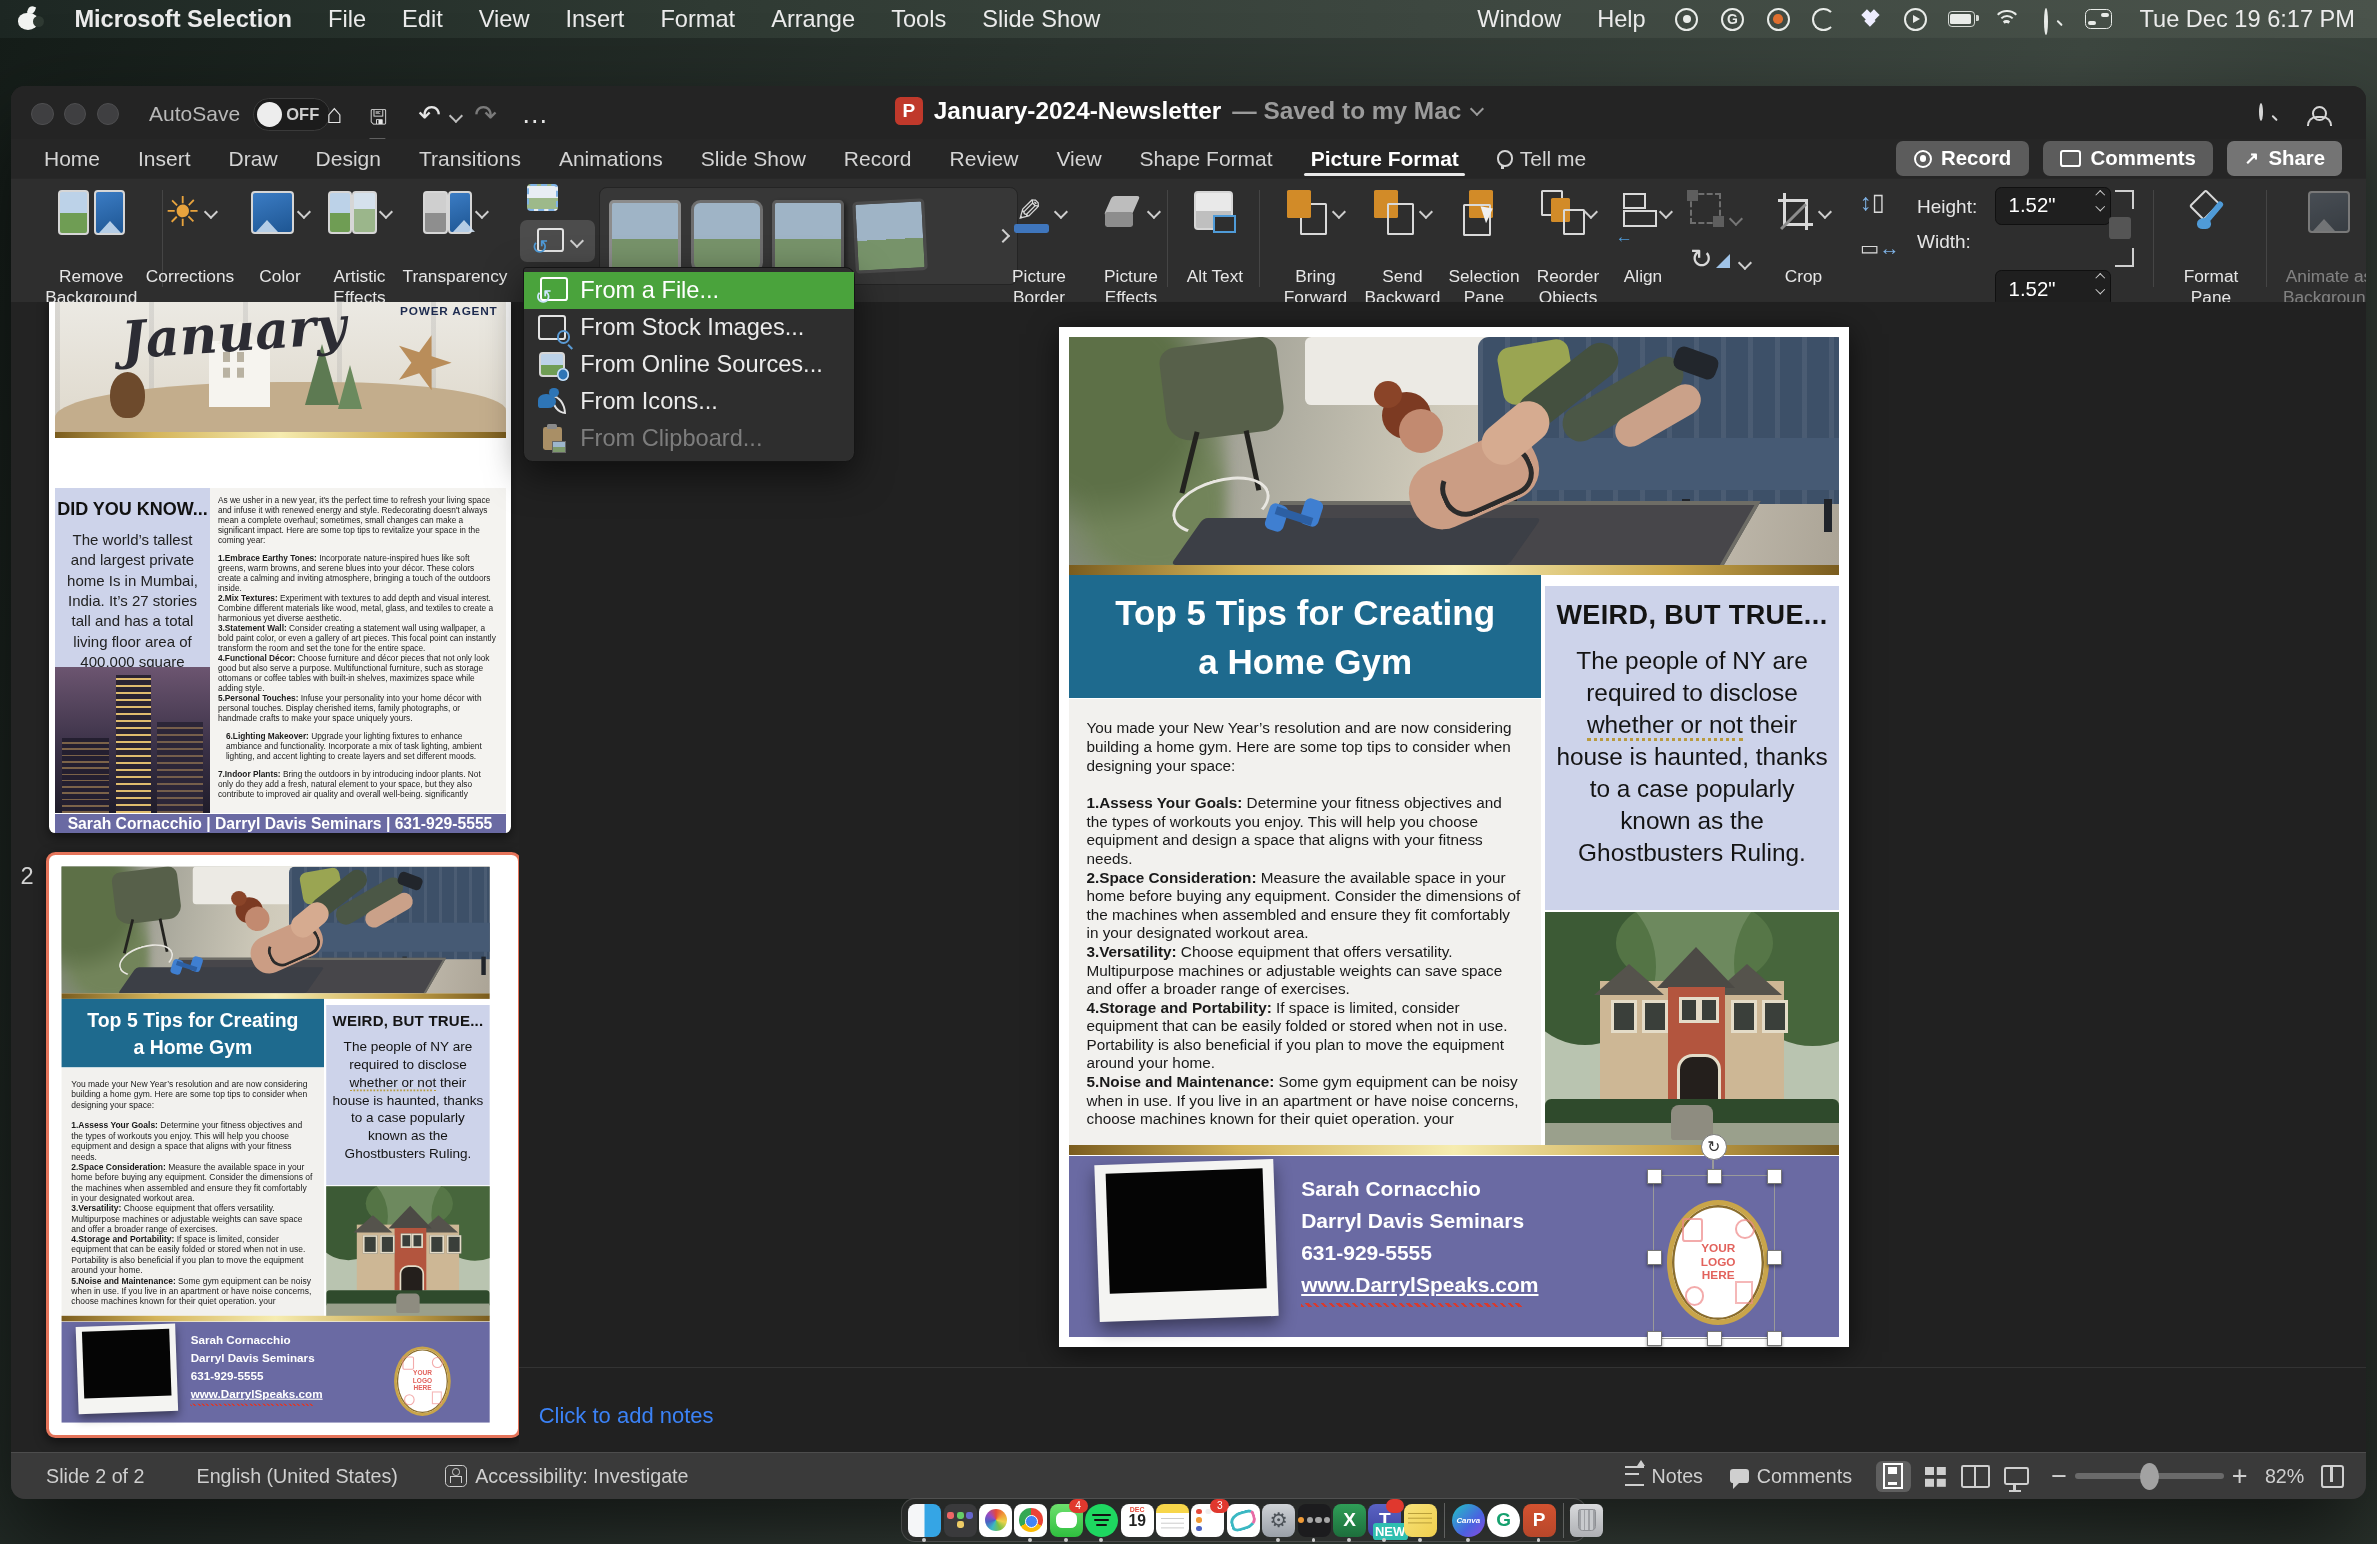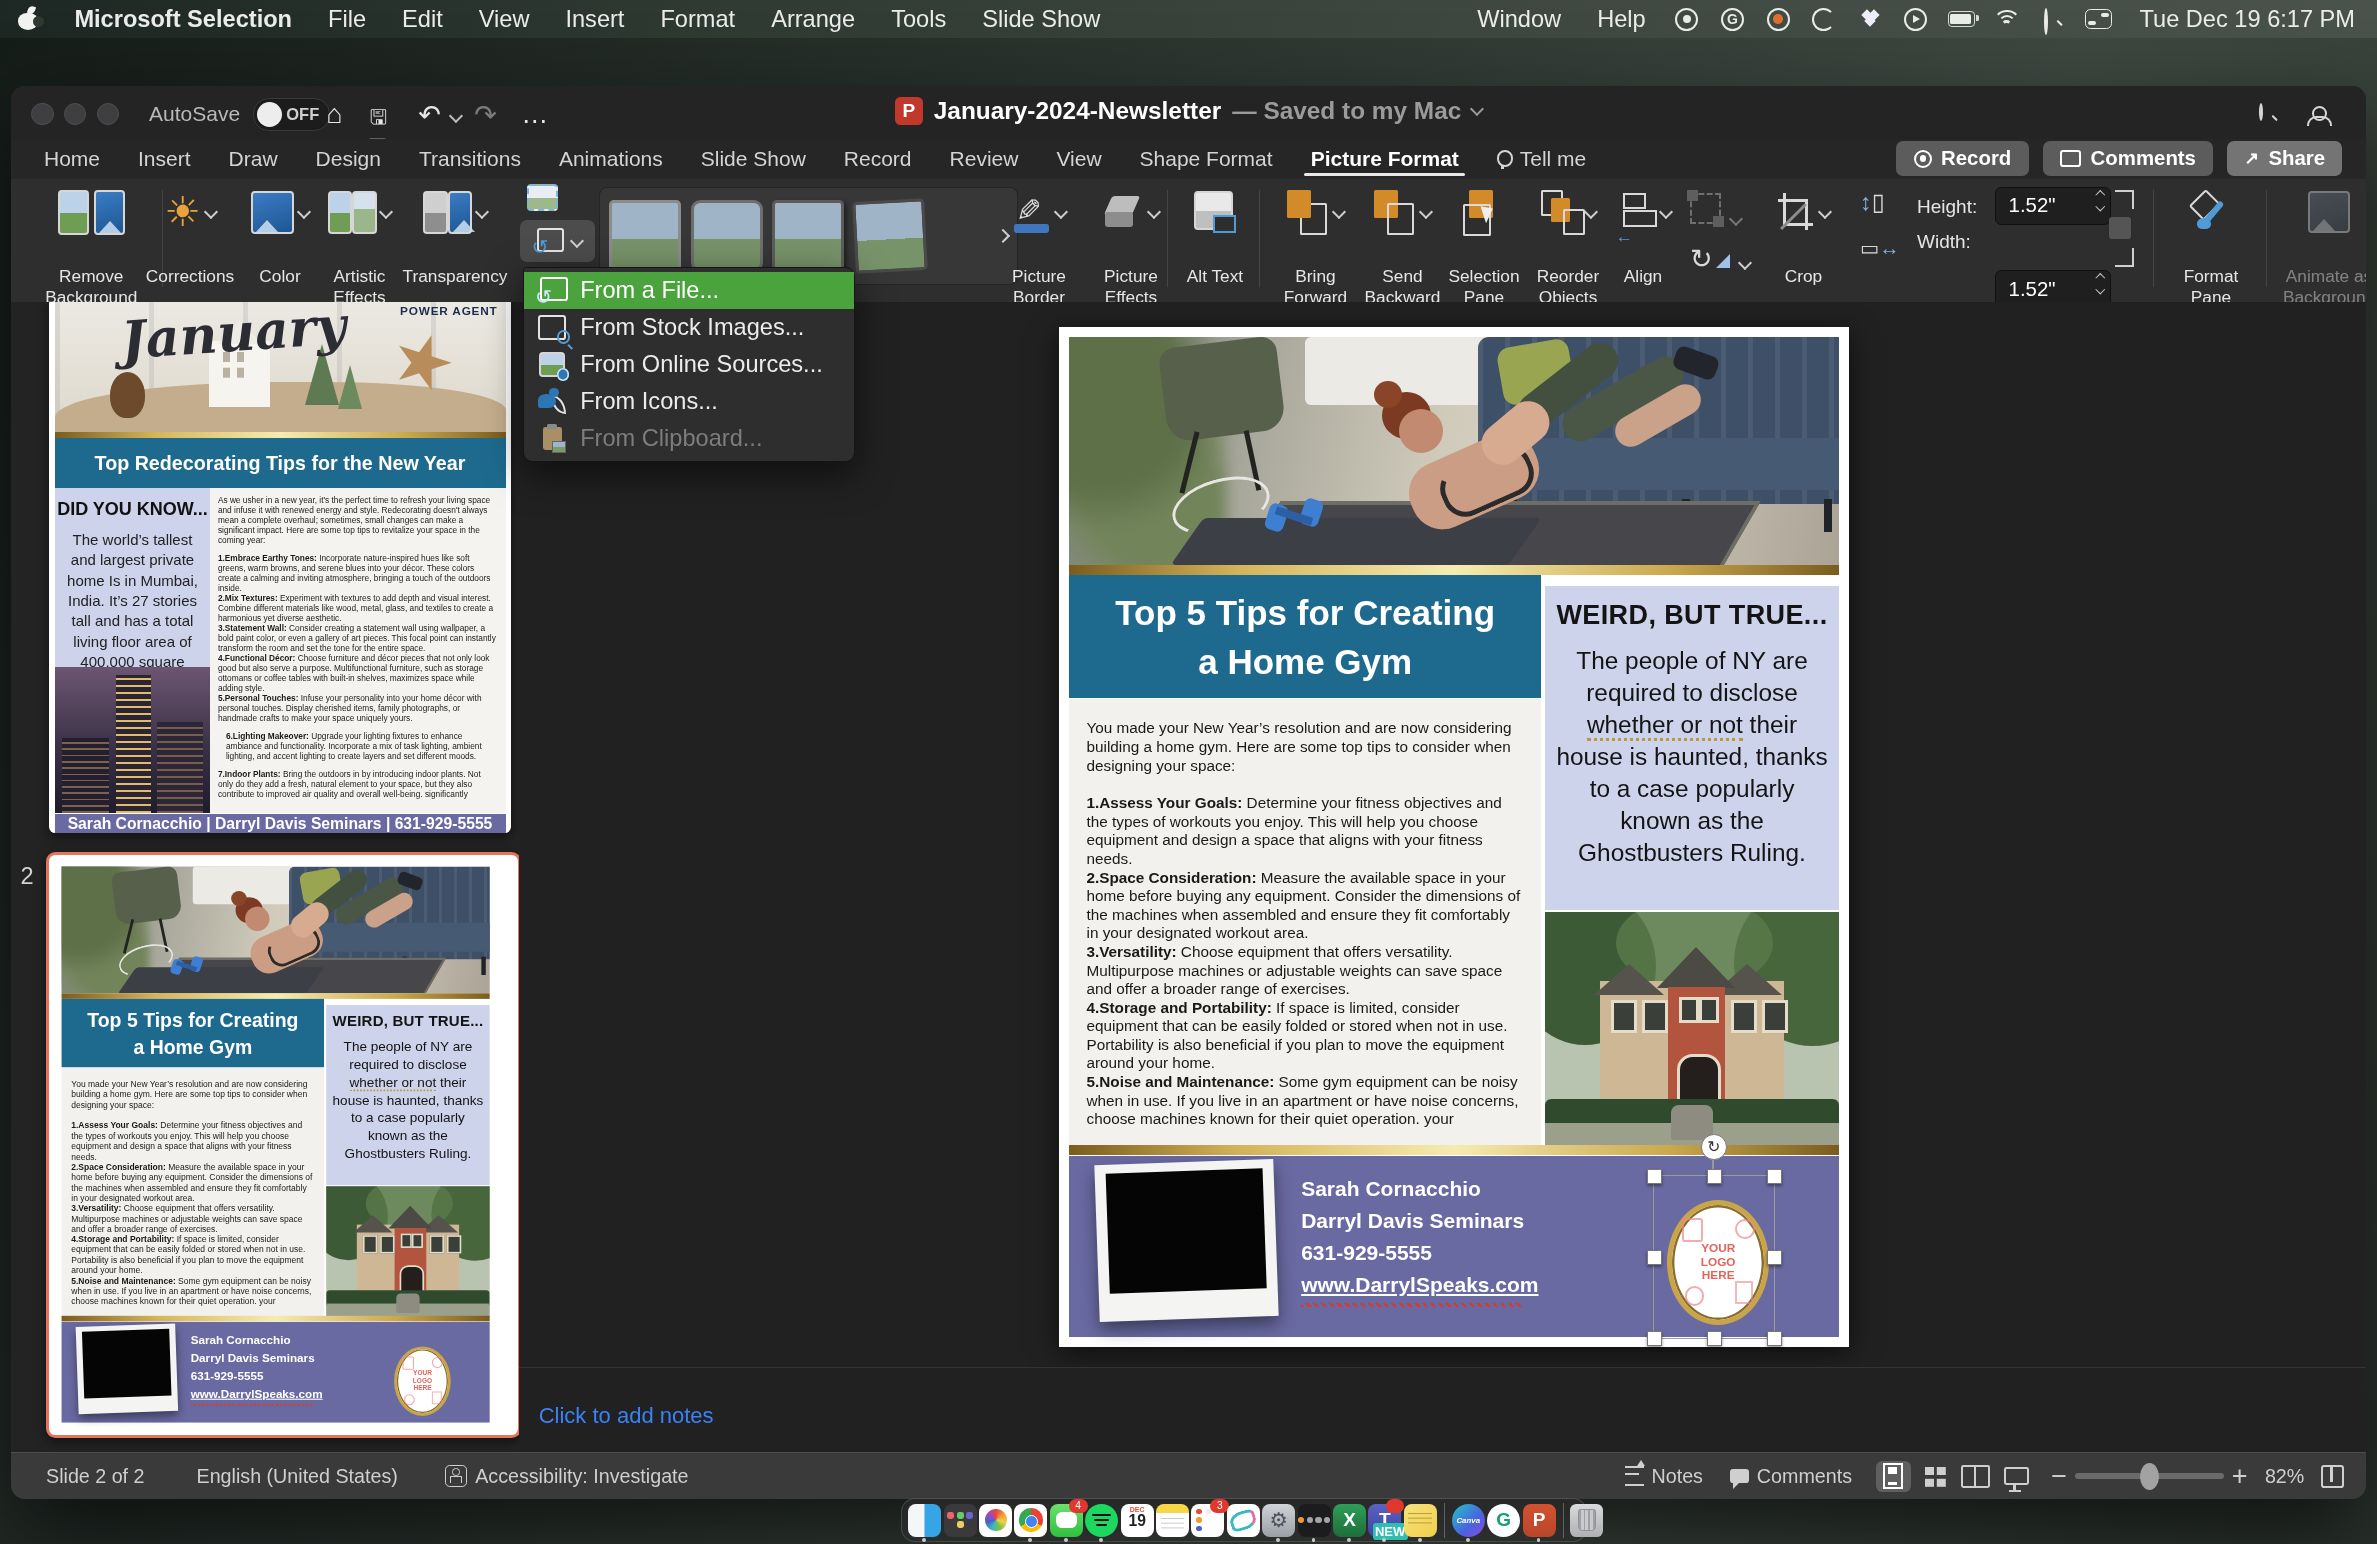--- a/index.html
+++ b/index.html
@@ -597,21 +597,20 @@
           <div class="abs" style="left:162px;top:23.6px;width:0;height:0;border-left:23.6px solid transparent;border-right:23.6px solid transparent;border-bottom:23.6px solid #efece4;"></div>
           <div class="abs" style="left:168px;top:55px;width:7.9px;height:9.4px;background:#b9b2a2;box-shadow:14px 0 #b9b2a2,0 15.7px #b9b2a2,14px 15.7px #b9b2a2;"></div>
           <div class="abs" style="left:250px;top:47px;width:0;height:0;border-left:17.3px solid transparent;border-right:17.3px solid transparent;border-bottom:61px solid #5d7a52;"></div>
           <div class="abs" style="left:283px;top:68px;width:0;height:0;border-left:12.6px solid transparent;border-right:12.6px solid transparent;border-bottom:44px solid #6b8a5e;"></div>
           <div class="abs" style="left:336px;top:28px;font-size:72px;color:#b98d5a;transform:rotate(18deg);line-height:72px;">★</div>
           <div class="abs" style="left:55px;top:75px;width:35px;height:46px;background:#6d4a2c;border-radius:50% 50% 45% 45%;"></div>
           <div class="abs" style="left:66px;top:4.7px;font-family:'DejaVu Serif',serif;font-style:italic;font-weight:bold;font-size:52px;color:#2c2c34;transform:rotate(-4deg);">January</div>
           <div class="abs" style="right:7.9px;top:6.3px;font-size:11.8px;font-weight:bold;color:#1d2b4f;letter-spacing:0.8px;">POWER AGENT</div>
         </div>
         <div class="abs gold" style="left:5.5px;top:135px;width:451px;height:5.5px;"></div>
-        <div class="abs teal" style="left:5.5px;top:141px;width:451px;height:50px;display:flex;align-items:center;justify-content:center;font-weight:bold;font-size:19.7px;">Top Redecorating Tips for the New Year</div>
         <div class="abs lav" style="left:5.5px;top:191px;width:156px;height:325px;">
           <div style="margin-top:11px;text-align:center;font-weight:bold;font-size:18px;color:#111;">DID YOU KNOW...</div>
           <div style="margin-top:9.4px;padding:0 9.4px;text-align:center;font-size:15px;line-height:20.4px;color:#222;">The world’s tallest and largest private home Is in Mumbai, India. It’s 27 stories tall and has a total living floor area of 400,000 square feet.</div>
           <div class="abs" style="left:0;top:179px;width:156px;height:146px;background:linear-gradient(180deg,#6c5570 0%,#3a3147 55%,#1f1c2a 100%);overflow:hidden;">
             <div class="abs" style="left:61px;top:7.9px;width:35px;height:138px;background:#2a2433;background-image:repeating-linear-gradient(0deg,rgba(255,214,120,.85) 0 2.4px,transparent 2.4px 7px);"></div>
             <div class="abs" style="left:7.9px;top:71px;width:47px;height:75px;background:#241f30;background-image:repeating-linear-gradient(0deg,rgba(255,200,110,.4) 0 1.6px,transparent 1.6px 6.3px);"></div>
             <div class="abs" style="left:102px;top:55px;width:46px;height:91px;background:#2c2638;background-image:repeating-linear-gradient(0deg,rgba(255,200,110,.35) 0 1.6px,transparent 1.6px 7px);"></div>
           </div>
         </div>
         <div class="abs" style="left:161px;top:191px;width:296px;height:325px;background:#f4f3f0;padding:6.3px 7.9px;box-sizing:border-box;font-size:8.3px;line-height:10px;color:#1a1a1a;">

